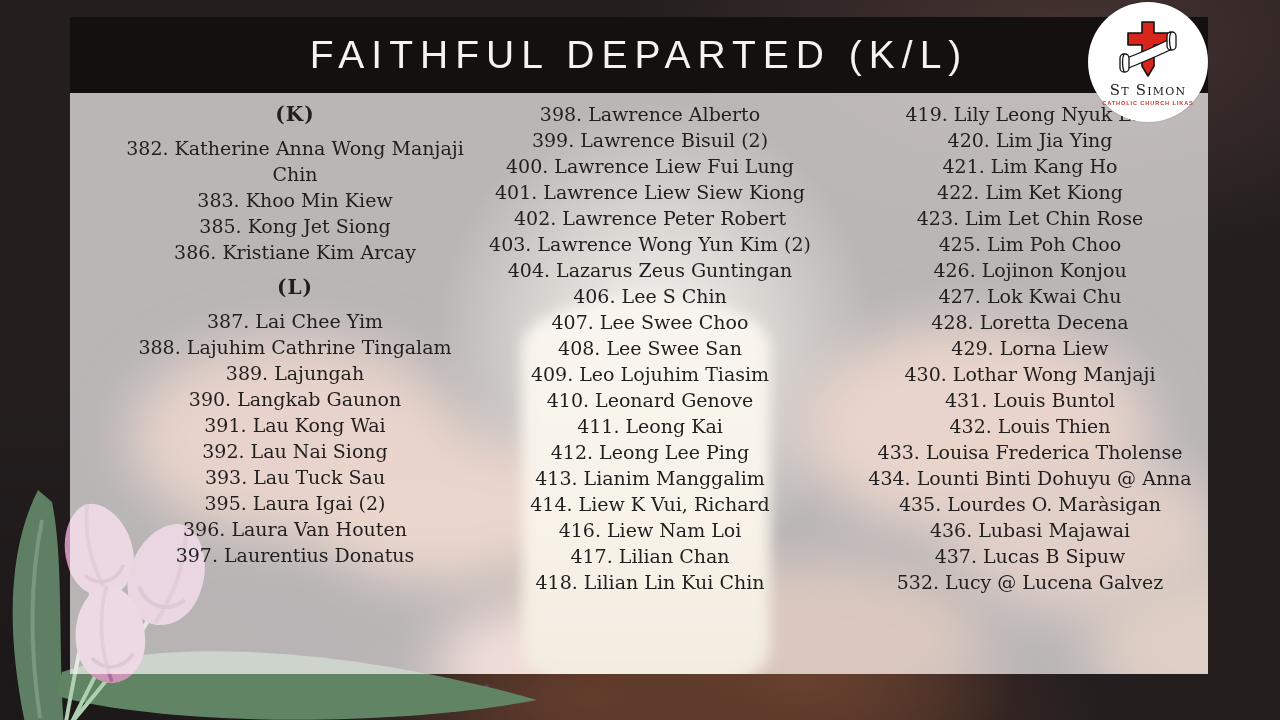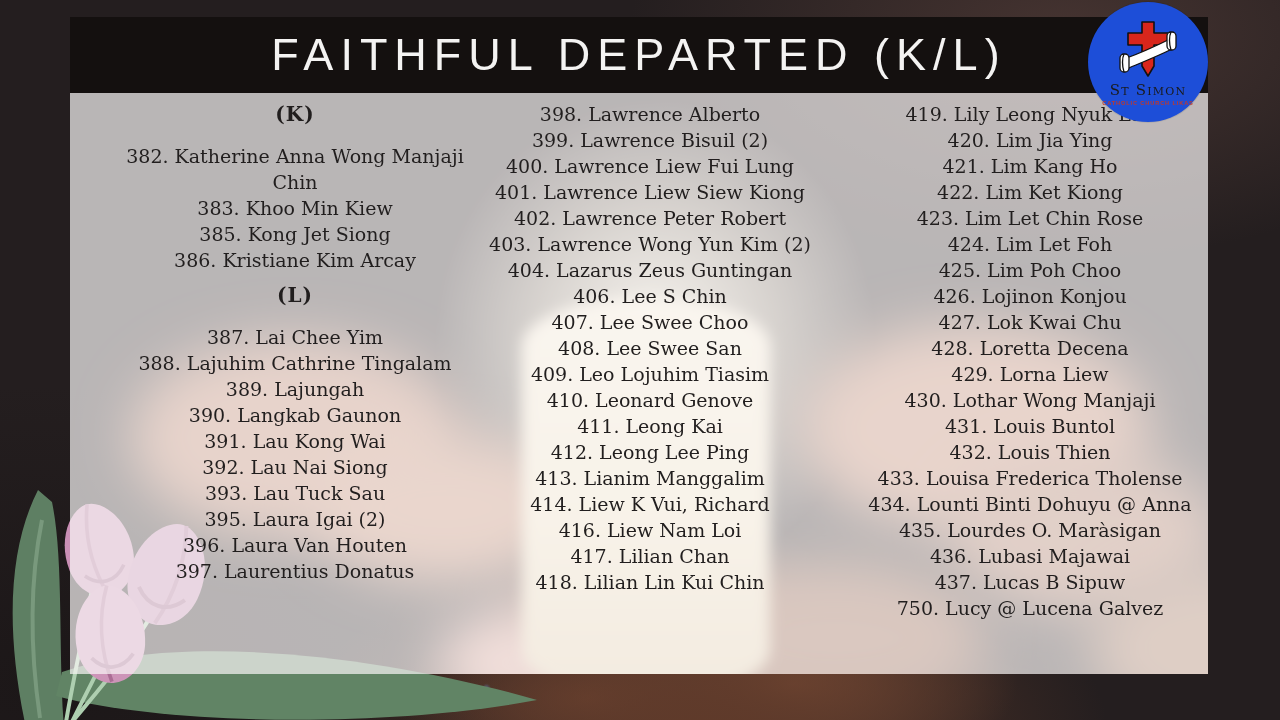--- a/index.html
+++ b/index.html
@@ -53,37 +53,37 @@
     position:absolute;left:70px;top:93px;width:1138px;height:581px;
     background:rgba(250,247,247,0.70);
   }
   
   .title-bar{
     position:absolute;left:70px;top:17px;width:1138px;height:76px;
     background:#14100f;display:flex;align-items:center;justify-content:center;
   }
   .title-text{
     color:#f4f3f2;font-family:"Liberation Sans", sans-serif;font-weight:300;
-    font-size:45px;letter-spacing:7px;white-space:nowrap;
+    font-size:39px;letter-spacing:7px;white-space:nowrap;
   }
   
   .logo{
     position:absolute;left:1088px;top:2px;width:120px;height:120px;border-radius:50%;
-    background:#1d4ed8;box-shadow:0 0 0 1px rgba(0,0,0,0.08);
+    background:#ffffff;box-shadow:0 0 0 1px rgba(0,0,0,0.08);
     display:flex;align-items:flex-end;justify-content:center;
   }
   
   .col{
     position:absolute;top:101px;color:#211e1e;font-size:19px;line-height:26px;text-align:center;
   }
   .col-1{left:115px;width:360px;}
   .col-2{left:440px;width:420px;}
   .col-3{left:820px;width:420px;}
   .section-header{font-weight:bold;font-size:20px;letter-spacing:1px;}
-  .section-header + .name-item{margin-top:16px;}
+  .section-header + .name-item{margin-top:8px;}
   .col .section-header:not(:first-child){margin-top:9px;}
   .name-item{white-space:pre-wrap;}
 </style>
 </head>
 <body>
 
 <div class="photo"></div>
 <div class="bokeh-dot"></div>
 
 <div class="photo-clip">
@@ -172,35 +172,34 @@
     <div class="name-item">416. Liew Nam Loi</div>
     <div class="name-item">417. Lilian Chan</div>
     <div class="name-item">418. Lilian Lin Kui Chin</div>
   </div>
 <div class="col col-3">
     <div class="name-item">419. Lily Leong Nyuk Lan</div>
     <div class="name-item">420. Lim Jia Ying</div>
     <div class="name-item">421. Lim Kang Ho</div>
     <div class="name-item">422. Lim Ket Kiong</div>
     <div class="name-item">423. Lim Let Chin Rose</div>
-    <div class="name-item">424. Lim Let Foh</div>
     <div class="name-item">425. Lim Poh Choo</div>
     <div class="name-item">426. Lojinon Konjou</div>
     <div class="name-item">427. Lok Kwai Chu</div>
     <div class="name-item">428. Loretta Decena</div>
     <div class="name-item">429. Lorna Liew</div>
     <div class="name-item">430. Lothar Wong Manjaji</div>
     <div class="name-item">431. Louis Buntol</div>
     <div class="name-item">432. Louis Thien</div>
     <div class="name-item">433. Louisa Frederica Tholense</div>
     <div class="name-item">434. Lounti Binti Dohuyu @ Anna</div>
     <div class="name-item">435. Lourdes O. Maràsigan</div>
     <div class="name-item">436. Lubasi Majawai</div>
     <div class="name-item">437. Lucas B Sipuw</div>
-    <div class="name-item">750. Lucy @ Lucena Galvez</div>
+    <div class="name-item">532. Lucy @ Lucena Galvez</div>
   </div>
 
 <div class="title-bar">
   <div class="title-text">FAITHFUL DEPARTED (K/L)</div>
 </div>
 
 <div class="logo">
   <svg width="120" height="120" viewBox="0 0 120 120" aria-hidden="true">
     <g>
 

